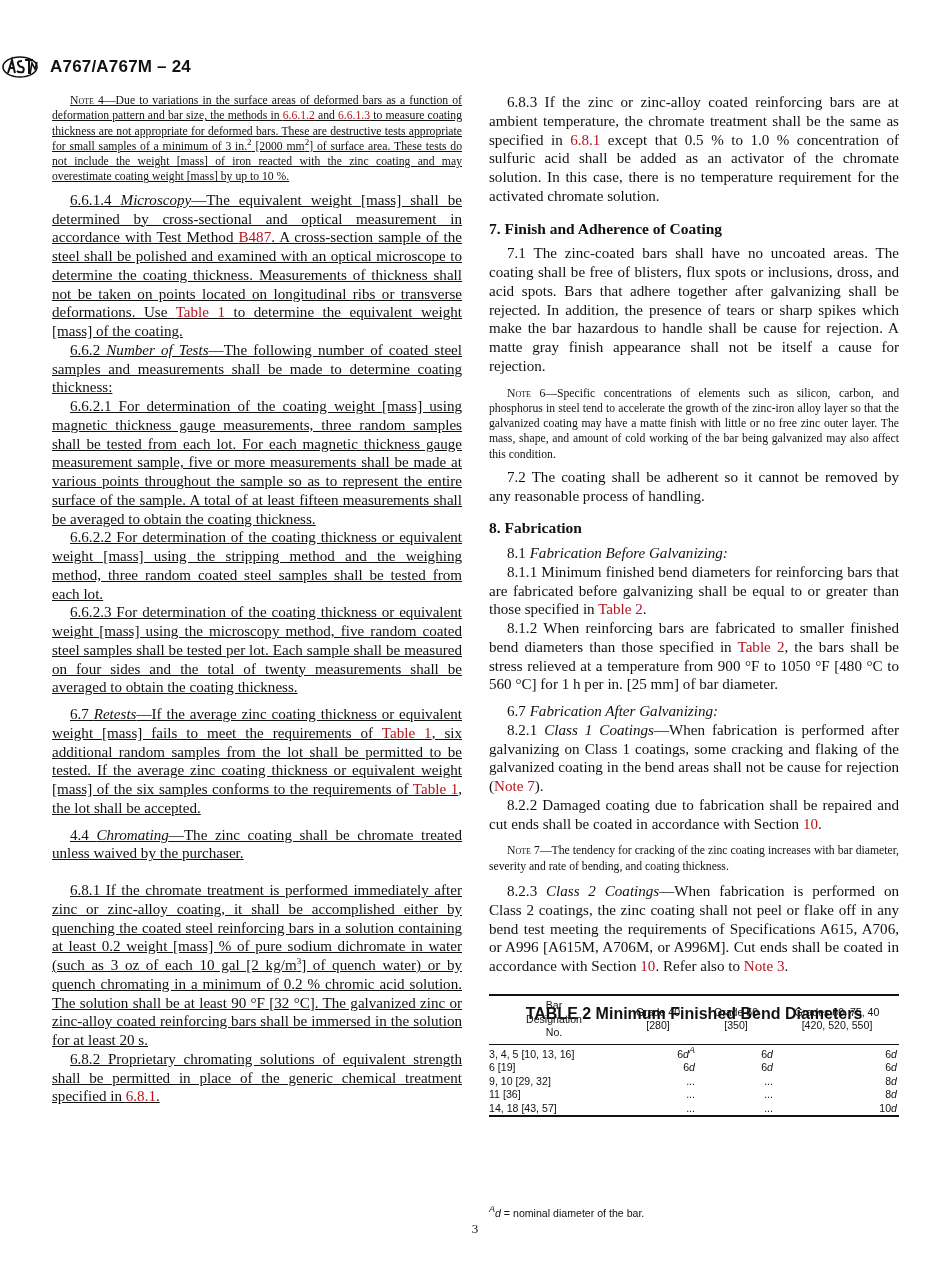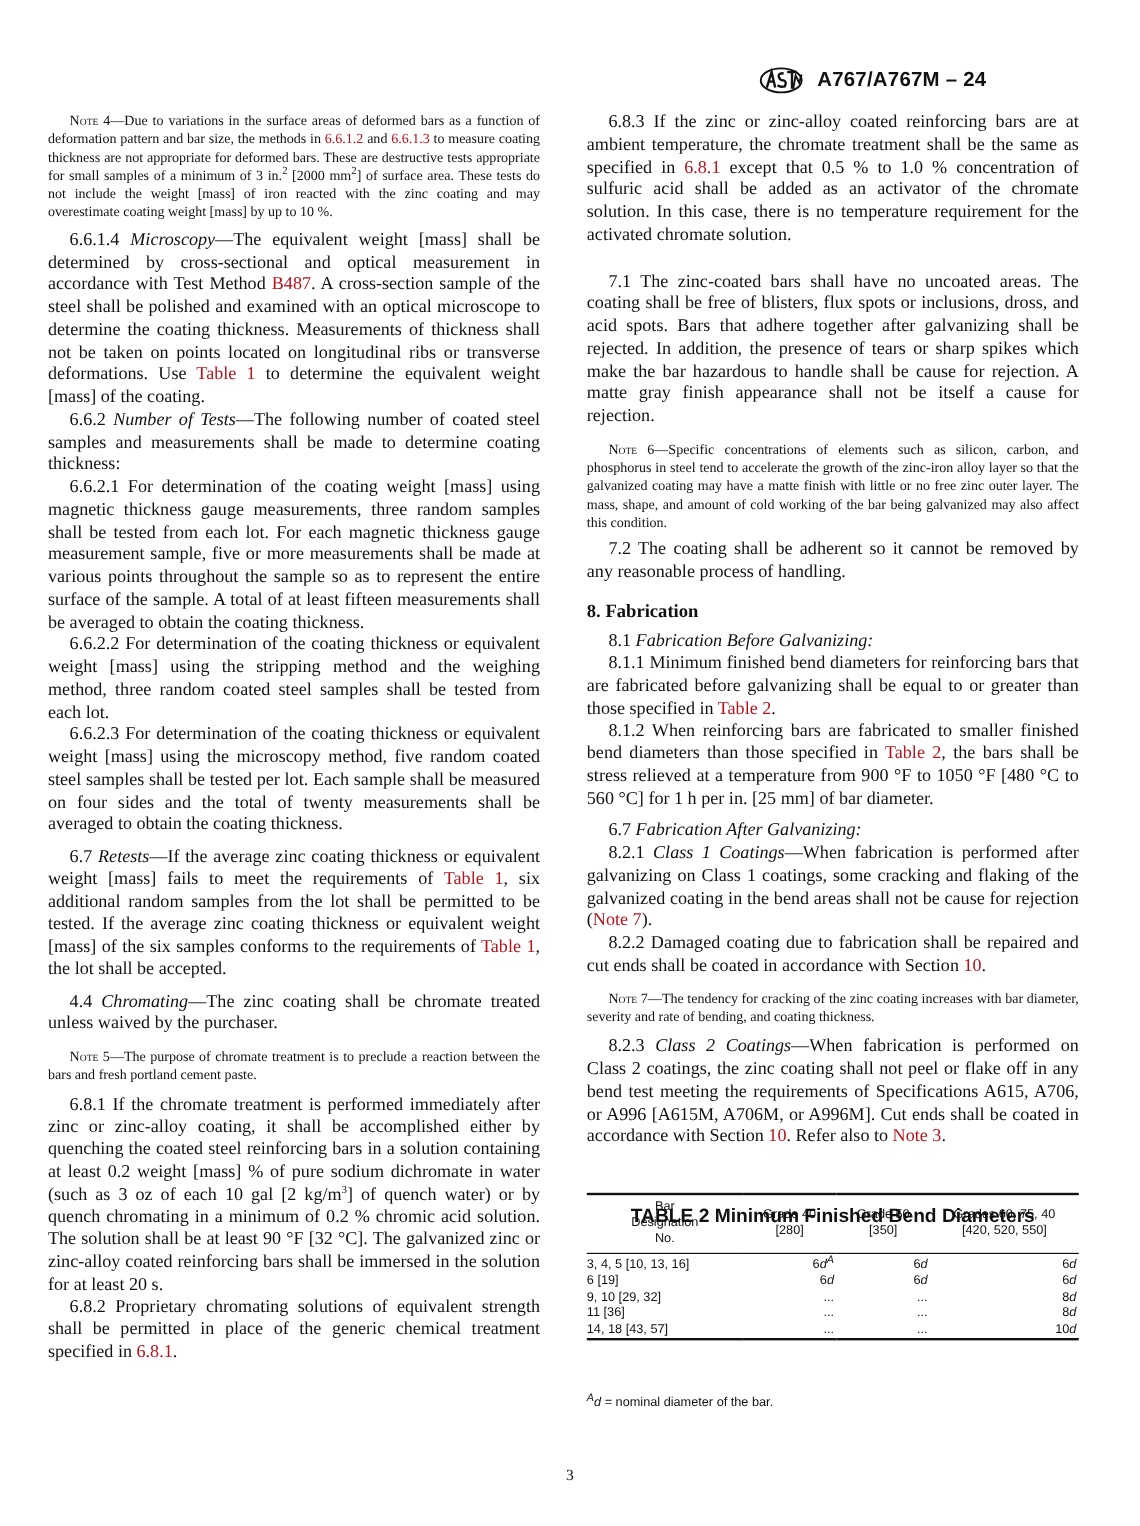--- a/index.html
+++ b/index.html
@@ -1,23 +1,23 @@
 <!DOCTYPE html>
 <html><head>
 <meta charset="utf-8">
 <style>
   html, body { margin:0; padding:0; background:#ffffff; }
   body { width:950px; height:1272px; position:relative; overflow:hidden;
          font-family:"Liberation Serif","DejaVu Serif",serif; color:#111; }
-  .header { position:absolute; top:54px; left:0; width:810px; text-align:right;margin-left:12px; }
+  .header { position:absolute; top:54px; left:0; width:810px; text-align:left; }
   .header .logo { display:inline-block; vertical-align:middle; width:40px; height:26px; margin-right:6px; }
   .header .code { display:inline-block; vertical-align:middle; font-family:"Liberation Sans","DejaVu Sans",sans-serif;
                   font-weight:bold; font-size:17px; letter-spacing:0.2px; }
   .col { position:absolute; top:93px; width:410px; }
-  .col.left { left:40px; }
+  .col.left { left:52px;text-decoration:underline; }
   .col.right { left:489px; }
   p { margin:0; text-align:justify; font-size:15.1px; line-height:18.75px; }
   p.ind { text-indent:18px; }
   .note { font-size:11.7px; line-height:15.3px; text-align:justify; text-indent:18px; margin:0; }
   .sc { font-variant:small-caps; }
   .link { color:#b3141c; }
   i { font-style:italic; }
   h2 { font-size:15.5px; font-weight:bold; margin:0; line-height:18.75px; }
   sup { font-size:9px; line-height:0; vertical-align:super; }
   .gap6 { height:6px; } .gap8 { height:8px; } .gap10 { height:10px; } .gap14 { height:14px; }
@@ -25,21 +25,21 @@
                font-family:"Liberation Sans","DejaVu Sans",sans-serif; font-weight:bold; font-size:16px; }
   table.t2 { position:absolute; top:994px; left:489px; width:410px; border-collapse:collapse;
              font-family:"Liberation Sans","DejaVu Sans",sans-serif; font-size:10.6px; color:#111; }
   table.t2 thead tr { border-top:2px solid #111; border-bottom:1px solid #111; }
   table.t2 th { font-weight:normal; text-align:center; padding:3px 2px 4px; line-height:13.5px; vertical-align:middle; }
   table.t2 td { padding:0 2px; line-height:13.6px; text-align:right; }
   table.t2 td.first { text-align:left; padding-left:0; }
   table.t2 tbody tr:first-child td { padding-top:3px; }
   table.t2 tbody tr:last-child td { padding-bottom:0; }
   table.t2 tbody { border-bottom:2px solid #111; }
-  .tfoot { position:absolute; top:1163px; left:489px; font-family:"Liberation Sans","DejaVu Sans",sans-serif; font-size:10.6px; }
+  .tfoot { position:absolute; top:1207px; left:489px; font-family:"Liberation Sans","DejaVu Sans",sans-serif; font-size:10.6px; }
   .pageno { position:absolute; top:1221px; left:0; width:950px; text-align:center; font-size:13px; }
 </style>
 </head>
 <body>
 
 <div class="header">
   <svg class="logo" viewBox="0 0 40 26">
     <ellipse cx="20" cy="13" rx="17" ry="10" fill="none" stroke="#111" stroke-width="1.6"></ellipse>
     <path d="M8 19 L12 6 L15 19 M9.5 14 L14 14" fill="none" stroke="#111" stroke-width="2"></path>
     <path d="M22 7 Q17 7 18 10 Q19 13 22 13 Q25 14 23 18 Q19 19 17 17" fill="none" stroke="#111" stroke-width="2"></path>
@@ -55,29 +55,29 @@
   <p class="ind"><span>6.6.1.4 </span><i>Microscopy</i><span>—The equivalent weight [mass] shall be determined by cross-sectional and optical measurement in accordance with Test Method </span><span class="link">B487</span><span>. A cross-section sample of the steel shall be polished and examined with an optical microscope to determine the coating thickness. Measurements of thickness shall not be taken on points located on longitudinal ribs or transverse deformations. Use </span><span class="link">Table 1</span><span> to determine the equivalent weight [mass] of the coating.</span></p>
   <p class="ind"><span>6.6.2 </span><i>Number of Tests</i><span>—The following number of coated steel samples and measurements shall be made to determine coating thickness:</span></p>
   <p class="ind">6.6.2.1 For determination of the coating weight [mass] using magnetic thickness gauge measurements, three random samples shall be tested from each lot. For each magnetic thickness gauge measurement sample, five or more measurements shall be made at various points throughout the sample so as to represent the entire surface of the sample. A total of at least fifteen measurements shall be averaged to obtain the coating thickness.</p>
   <p class="ind">6.6.2.2 For determination of the coating thickness or equivalent weight [mass] using the stripping method and the weighing method, three random coated steel samples shall be tested from each lot.</p>
   <p class="ind">6.6.2.3 For determination of the coating thickness or equivalent weight [mass] using the microscopy method, five random coated steel samples shall be tested per lot. Each sample shall be measured on four sides and the total of twenty measurements shall be averaged to obtain the coating thickness.</p>
   <div class="gap8"></div>
   <p class="ind"><span>6.7 </span><i>Retests</i><span>—If the average zinc coating thickness or equivalent weight [mass] fails to meet the requirements of </span><span class="link">Table 1</span><span>, six additional random samples from the lot shall be permitted to be tested. If the average zinc coating thickness or equivalent weight [mass] of the six samples conforms to the requirements of </span><span class="link">Table 1</span><span>, the lot shall be accepted.</span></p>
   <div class="gap8"></div>
   <p class="ind"><span>4.4 </span><i>Chromating</i><span>—The zinc coating shall be chromate treated unless waived by the purchaser.</span></p>
   <div class="gap10"></div>
-  <p class="note"><span class="sc">Note 5</span><span>—The purpose of chromate treatment is to preclude a reaction between the bars and fresh portland cement paste.</span></p>
   <div class="gap8"></div>
   <p class="ind"><span>6.8.1 If the chromate treatment is performed immediately after zinc or zinc-alloy coating, it shall be accomplished either by quenching the coated steel reinforcing bars in a solution containing at least 0.2 weight [mass] % of pure sodium dichromate in water (such as 3 oz of each 10 gal [2 kg/m</span><sup>3</sup><span>] of quench water) or by quench chromating in a minimum of 0.2 % chromic acid solution. The solution shall be at least 90 °F [32 °C]. The galvanized zinc or zinc-alloy coated reinforcing bars shall be immersed in the solution for at least 20 s.</span></p>
   <p class="ind"><span>6.8.2 Proprietary chromating solutions of equivalent strength shall be permitted in place of the generic chemical treatment specified in </span><span class="link">6.8.1</span><span>.</span></p>
 </div>
 
 <div class="col right">
   <p class="ind"><span>6.8.3 If the zinc or zinc-alloy coated reinforcing bars are at ambient temperature, the chromate treatment shall be the same as specified in </span><span class="link">6.8.1</span><span> except that 0.5 % to 1.0 % concentration of sulfuric acid shall be added as an activator of the chromate solution. In this case, there is no temperature requirement for the activated chromate solution.</span></p>
   <div class="gap14"></div>
+  <h2>7.  Finish and Adherence of Coating</h2>
   <div class="gap6"></div>
   <p class="ind">7.1 The zinc-coated bars shall have no uncoated areas. The coating shall be free of blisters, flux spots or inclusions, dross, and acid spots. Bars that adhere together after galvanizing shall be rejected. In addition, the presence of tears or sharp spikes which make the bar hazardous to handle shall be cause for rejection. A matte gray finish appearance shall not be itself a cause for rejection.</p>
   <div class="gap10"></div>
   <p class="note"><span class="sc">Note 6</span><span>—Specific concentrations of elements such as silicon, carbon, and phosphorus in steel tend to accelerate the growth of the zinc-iron alloy layer so that the galvanized coating may have a matte finish with little or no free zinc outer layer. The mass, shape, and amount of cold working of the bar being galvanized may also affect this condition.</span></p>
   <div class="gap6"></div>
   <p class="ind">7.2 The coating shall be adherent so it cannot be removed by any reasonable process of handling.</p>
   <div class="gap14"></div>
   <h2>8.  Fabrication</h2>
   <div class="gap6"></div>
   <p class="ind"><span>8.1 </span><i>Fabrication Before Galvanizing:</i></p>

